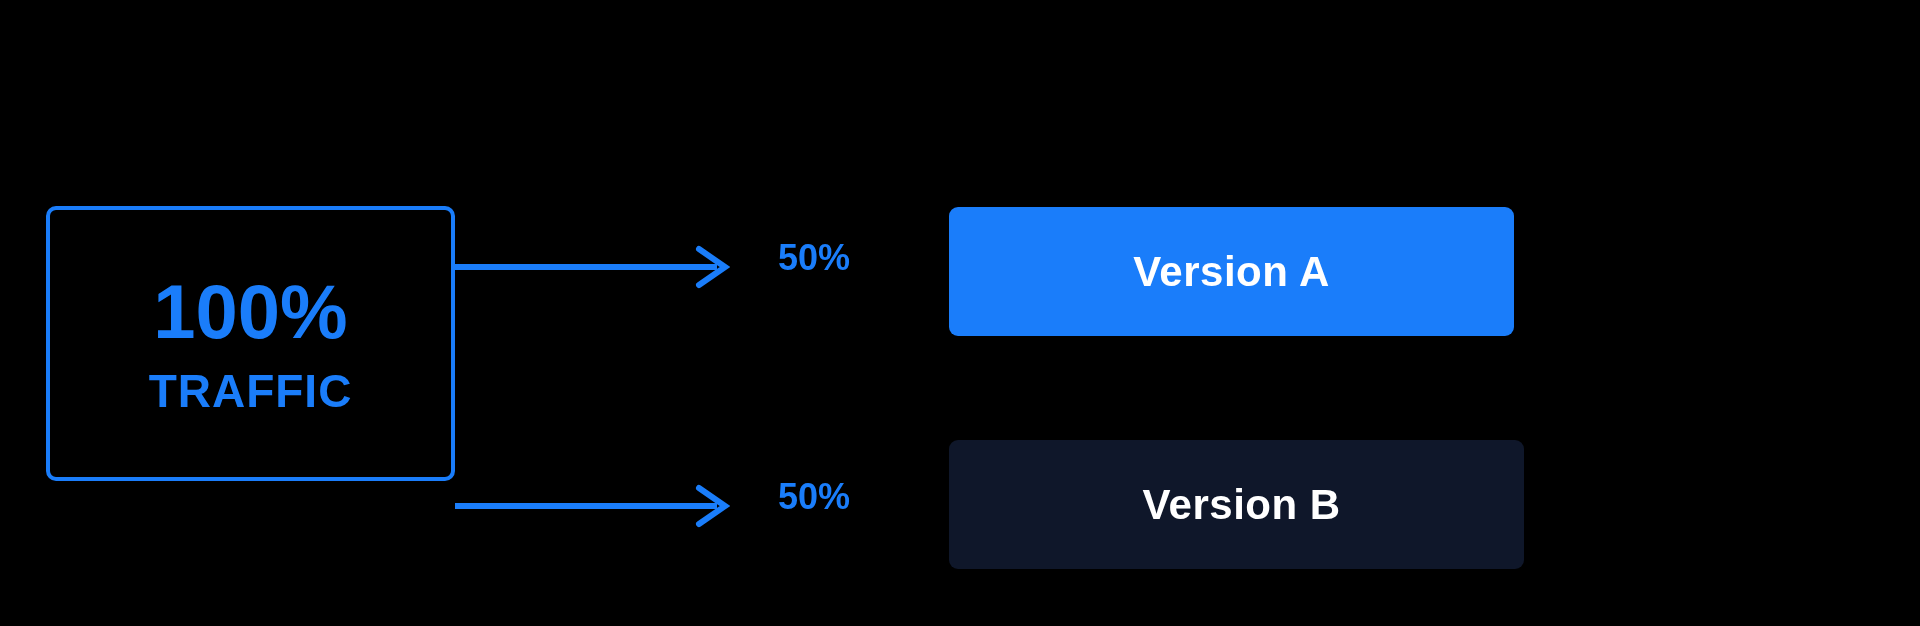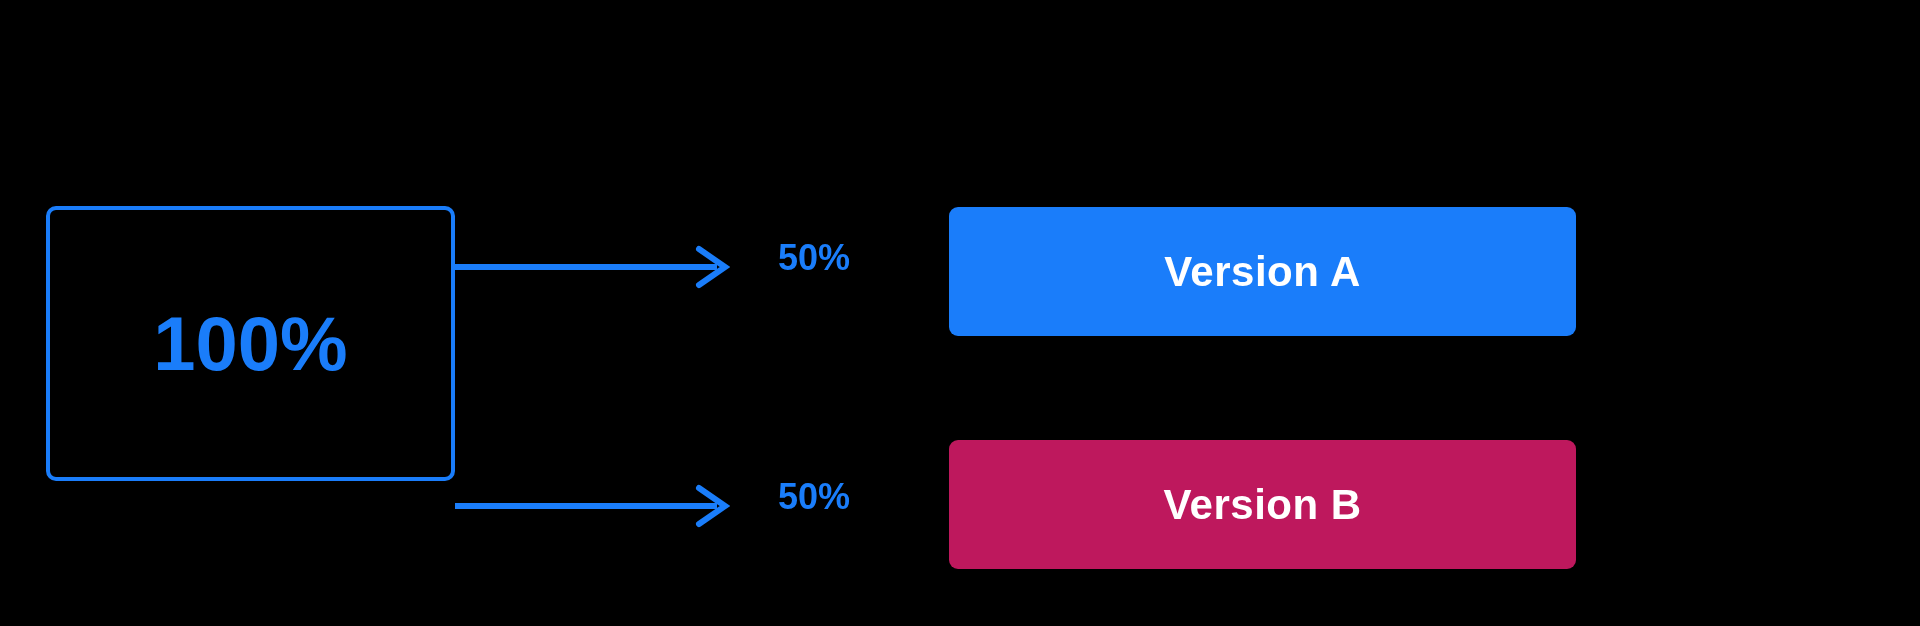--- a/index.html
+++ b/index.html
@@ -70,50 +70,52 @@
     line-height: 1;
     white-space: nowrap;
   }
   .split-pct-a { left: 778px; top: 240px; }
   .split-pct-b { left: 778px; top: 479px; }
 
   
   .variant {
     position: absolute;
     left: 949px;
-    width: 627px;
+    width: 565px;
     height: 129px;
     border-radius: 9px;
     display: flex;
     align-items: center;
     justify-content: center;
   }
   .variant-a {
     top: 207px;
     background: #1a7dfa;
   }
   .variant-b {
     top: 440px;
-    background: #be185d;
+    background: #0f172a;
+    padding-left: 10px;
   }
   .variant-label {
     color: #ffffff;
     font-size: 42px;
     font-weight: bold;
     line-height: 1;
     letter-spacing: 0.5px;
   }
 </style>
 </head>
 <body>
 
 <div id="canvas">
 
   <div class="traffic-box">
     <div class="traffic-pct">100%</div>
+    <div class="traffic-label">TRAFFIC</div>
   </div>
 
   <div class="arrow arrow-top">
     <svg viewBox="0 0 275 44" xmlns="http://www.w3.org/2000/svg">
       <line x1="0" y1="22" x2="262" y2="22" stroke="#1a7dfa" stroke-width="6" stroke-linecap="butt"></line>
       <polyline points="244,4 270,22 244,40" fill="none" stroke="#1a7dfa" stroke-width="6" stroke-linecap="round" stroke-linejoin="miter"></polyline>
     </svg>
   </div>
 
   <div class="arrow arrow-bot">

